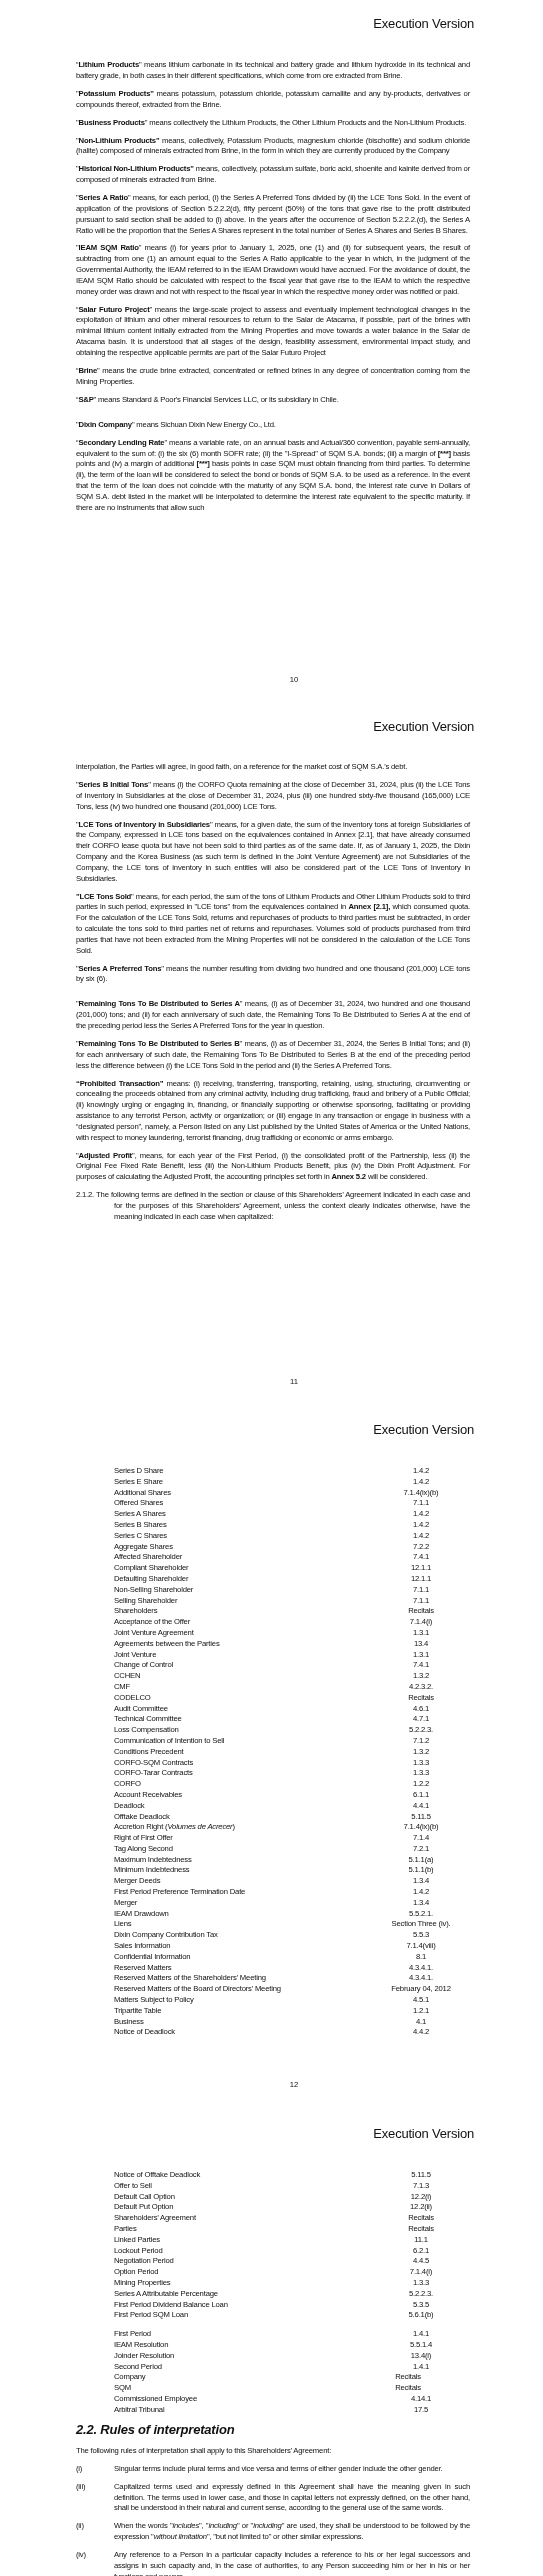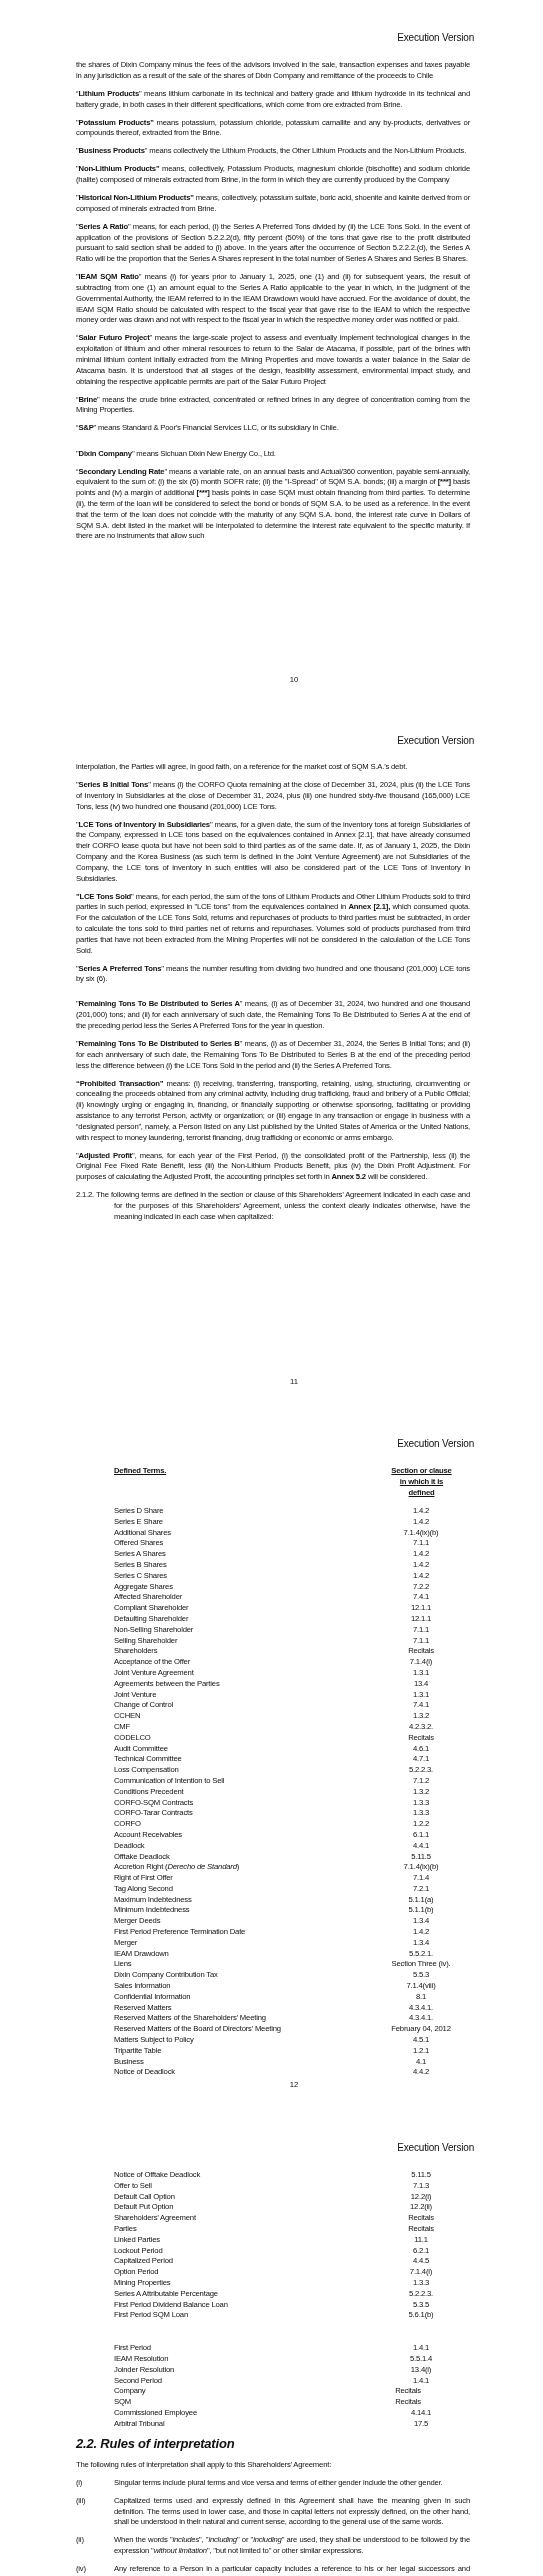--- a/index.html
+++ b/index.html
@@ -1,46 +1,45 @@
 <!DOCTYPE html>
 <html style="font-size:8.2px"><head>
 <meta charset="utf-8">
 <style>
   html, body { margin: 0; padding: 0; background: #ffffff; }
   body { width: 544px; height: 2813px; position: relative; overflow: hidden;
          font-family: "Liberation Sans", "DejaVu Sans", sans-serif; color: #111; }
   .page { position: absolute; left: 0; width: 544px; height: 703px; }
-  .exec { position: absolute; right: 70px; top: 32px; font-size: 10px; letter-spacing: -0.2px; color: #111; padding-left: 28px; }
+  .exec { position: absolute; right: 70px; top: 16px; font-size: 13px; letter-spacing: -0.2px; color: #111; padding-left: 28px; }
   .pnum { position: absolute; left: 0; width: 544px; text-align: center; font-size: 7.7px; color: #111; margin-left: 22px; }
   .body { position: absolute; left: 76px; width: 394px; font-size: 7.7px; line-height: 10.8px;
           letter-spacing: -0.2px; word-spacing: 0px; }
   .body p { margin: 0 0 7.2px 0; text-align: justify; }
   .body p.gap-more { margin-top: 14.4px; }
   b { font-weight: bold; }
   .clause212 { padding-left: 38px; text-indent: -38px; }
   .tbl-head { position: relative; height: 40px; font-weight: bold; }
   .tbl-head .lh { position: absolute; left: 38px; top: 0; text-decoration: underline; }
   .tbl-head .rh { position: absolute; left: 299px; width: 93px; top: 0; text-align: center; text-decoration: underline; line-height: 10.8px; }
   .trow { position: relative; height: 10.8px; }
   .trow .t { position: absolute; left: 38px; top: 0; white-space: nowrap; }
   .trow .s { position: absolute; left: 309px; width: 72px; top: 0; text-align: center; white-space: nowrap; }
-  .trow.spaced { margin-top: 22px; }
+  .trow.spaced { margin-top: 8px; }
   .trow.shift .s { left: 296px; }
   h3.rules { font-size: 13px; font-weight: bold; font-style: italic; margin: 9.3px 0 10.3px 0; letter-spacing: -0.2px; }
   .rule { position: relative; padding-left: 38px; margin: 0 0 7.2px 0; text-align: justify; }
   .rule .rn { position: absolute; left: 0; top: 0; }
   i { font-style: italic; }
 </style>
 </head>
 <body>
 
 <div class="page" style="top:0px;">
   <div class="exec">Execution Version</div>
   <div class="body" style="top:60px;">
-    <p>the shares of Dixin Company minus the fees of the advisors involved in the sale, transaction expenses and taxes payable in any jurisdiction as a result of the sale of the shares of Dixin Company and remittance of the proceeds to Chile</p>
     <div id="p10-defs">
         <p><span>“</span><b>Lithium Products</b><span>"</span><span> means lithium carbonate in its technical and battery grade and lithium hydroxide in its technical and battery grade, in both cases in their different specifications, which come from ore extracted from Brine.</span></p>
         <p><span>"</span><b>Potassium Products"</b><span></span><span> means potassium, potassium chloride, potassium carnallite and any by-products, derivatives or compounds thereof, extracted from the Brine.</span></p>
         <p><span>"</span><b>Business Products</b><span>"</span><span> means collectively the Lithium Products, the Other Lithium Products and the Non-Lithium Products.</span></p>
         <p><span>"</span><b>Non-Lithium Products"</b><span></span><span> means, collectively, Potassium Products, magnesium chloride (bischofite) and sodium chloride (halite) composed of minerals extracted from Brine, in the form in which they are currently produced by the Company</span></p>
         <p><span>"</span><b>Historical Non-Lithium Products"</b><span></span><span> means, collectively, potassium sulfate, boric acid, shoenite and kainite derived from or composed of minerals extracted from Brine.</span></p>
         <p><span>"</span><b>Series A Ratio</b><span>"</span><span> means, for each period, (i) the Series A Preferred Tons divided by (ii) the LCE Tons Sold. In the event of application of the provisions of Section 5.2.2.2(d), fifty percent (50%) of the tons that gave rise to the profit distributed pursuant to said section shall be added to (i) above. In the years after the occurrence of Section 5.2.2.2.(d), the Series A Ratio will be the proportion that the Series A Shares represent in the total number of Series A Shares and Series B Shares.</span></p>
         <p><span>"</span><b>IEAM SQM Ratio</b><span>"</span><span> means (i) for years prior to January 1, 2025, one (1) and (ii) for subsequent years, the result of subtracting from one (1) an amount equal to the Series A Ratio applicable to the year in which, in the judgment of the Governmental Authority, the IEAM referred to in the IEAM Drawdown would have accrued. For the avoidance of doubt, the IEAM SQM Ratio should be calculated with respect to the fiscal year that gave rise to the IEAM to which the respective money order was drawn and not with respect to the fiscal year in which the respective money order was notified or paid.</span></p>
         <p><span>“</span><b>Salar Futuro Project</b><span>"</span><span> means the large-scale project to assess and eventually implement technological changes in the exploitation of lithium and other mineral resources to return to the Salar de Atacama, if possible, part of the brines with minimal lithium content initially extracted from the Mining Properties and move towards a water balance in the Salar de Atacama basin. It is understood that all stages of the design, feasibility assessment, environmental impact study, and obtaining the respective applicable permits are part of the Salar Futuro Project</span></p>
         <p><span>“</span><b>Brine</b><span>"</span><span> means the crude brine extracted, concentrated or refined brines in any degree of concentration coming from the Mining Properties.</span></p>
@@ -69,28 +68,20 @@
       </div>
     <p>"<b>Adjusted Profit</b><span>", means, for each year of the First Period, (i) the consolidated profit of the Partnership, less (ii) the Original Fee Fixed Rate Benefit, less (iii) the Non-Lithium Products Benefit, plus (iv) the Dixin Profit Adjustment. For purposes of calculating the Adjusted Profit, the accounting principles set forth in </span><b>Annex 5.2</b><span> will be considered.</span></p>
     <p class="clause212">2.1.2. The following terms are defined in the section or clause of this Shareholders’ Agreement indicated in each case and for the purposes of this Shareholders’ Agreement, unless the context clearly indicates otherwise, have the meaning indicated in each case when capitalized:</p>
   </div>
   <div class="pnum" style="top:674px;">11</div>
 </div>
 
 <div class="page" style="top:1406px;">
   <div class="exec">Execution Version</div>
   <div class="body" style="top:60px;">
-    <div class="tbl-head">
-      <span class="lh">Defined Terms.</span>
-      <div class="rh">
-        <div>Section or clause</div>
-        <div>in which it is</div>
-        <div>defined</div>
-      </div>
-    </div>
     <div id="p12-rows">
         <div class="trow">
           <span class="t"><span>Series D Share</span></span>
           <span class="s">1.4.2</span>
         </div>
         <div class="trow">
           <span class="t"><span>Series E Share</span></span>
           <span class="s">1.4.2</span>
         </div>
         <div class="trow">
@@ -211,21 +202,21 @@
         </div>
         <div class="trow">
           <span class="t"><span>Deadlock</span></span>
           <span class="s">4.4.1</span>
         </div>
         <div class="trow">
           <span class="t"><span>Offtake Deadlock</span></span>
           <span class="s">5.11.5</span>
         </div>
         <div class="trow">
-          <span class="t"><span>Accretion Right (</span><i>Derecho de Standard</i><span>)</span></span>
+          <span class="t"><span>Accretion Right (</span><i>Volumes de Acrecer</i><span>)</span></span>
           <span class="s">7.1.4(ix)(b)</span>
         </div>
         <div class="trow">
           <span class="t"><span>Right of First Offer</span></span>
           <span class="s">7.1.4</span>
         </div>
         <div class="trow">
           <span class="t"><span>Tag Along Second</span></span>
           <span class="s">7.2.1</span>
         </div>
@@ -332,21 +323,21 @@
         </div>
         <div class="trow">
           <span class="t"><span>Linked Parties</span></span>
           <span class="s">11.1</span>
         </div>
         <div class="trow">
           <span class="t"><span>Lockout Period</span></span>
           <span class="s">6.2.1</span>
         </div>
         <div class="trow">
-          <span class="t"><span>Capitalized Period</span></span>
+          <span class="t"><span>Negotiation Period</span></span>
           <span class="s">4.4.5</span>
         </div>
         <div class="trow">
           <span class="t"><span>Option Period</span></span>
           <span class="s">7.1.4(i)</span>
         </div>
         <div class="trow">
           <span class="t"><span>Mining Properties</span></span>
           <span class="s">1.3.3</span>
         </div>

